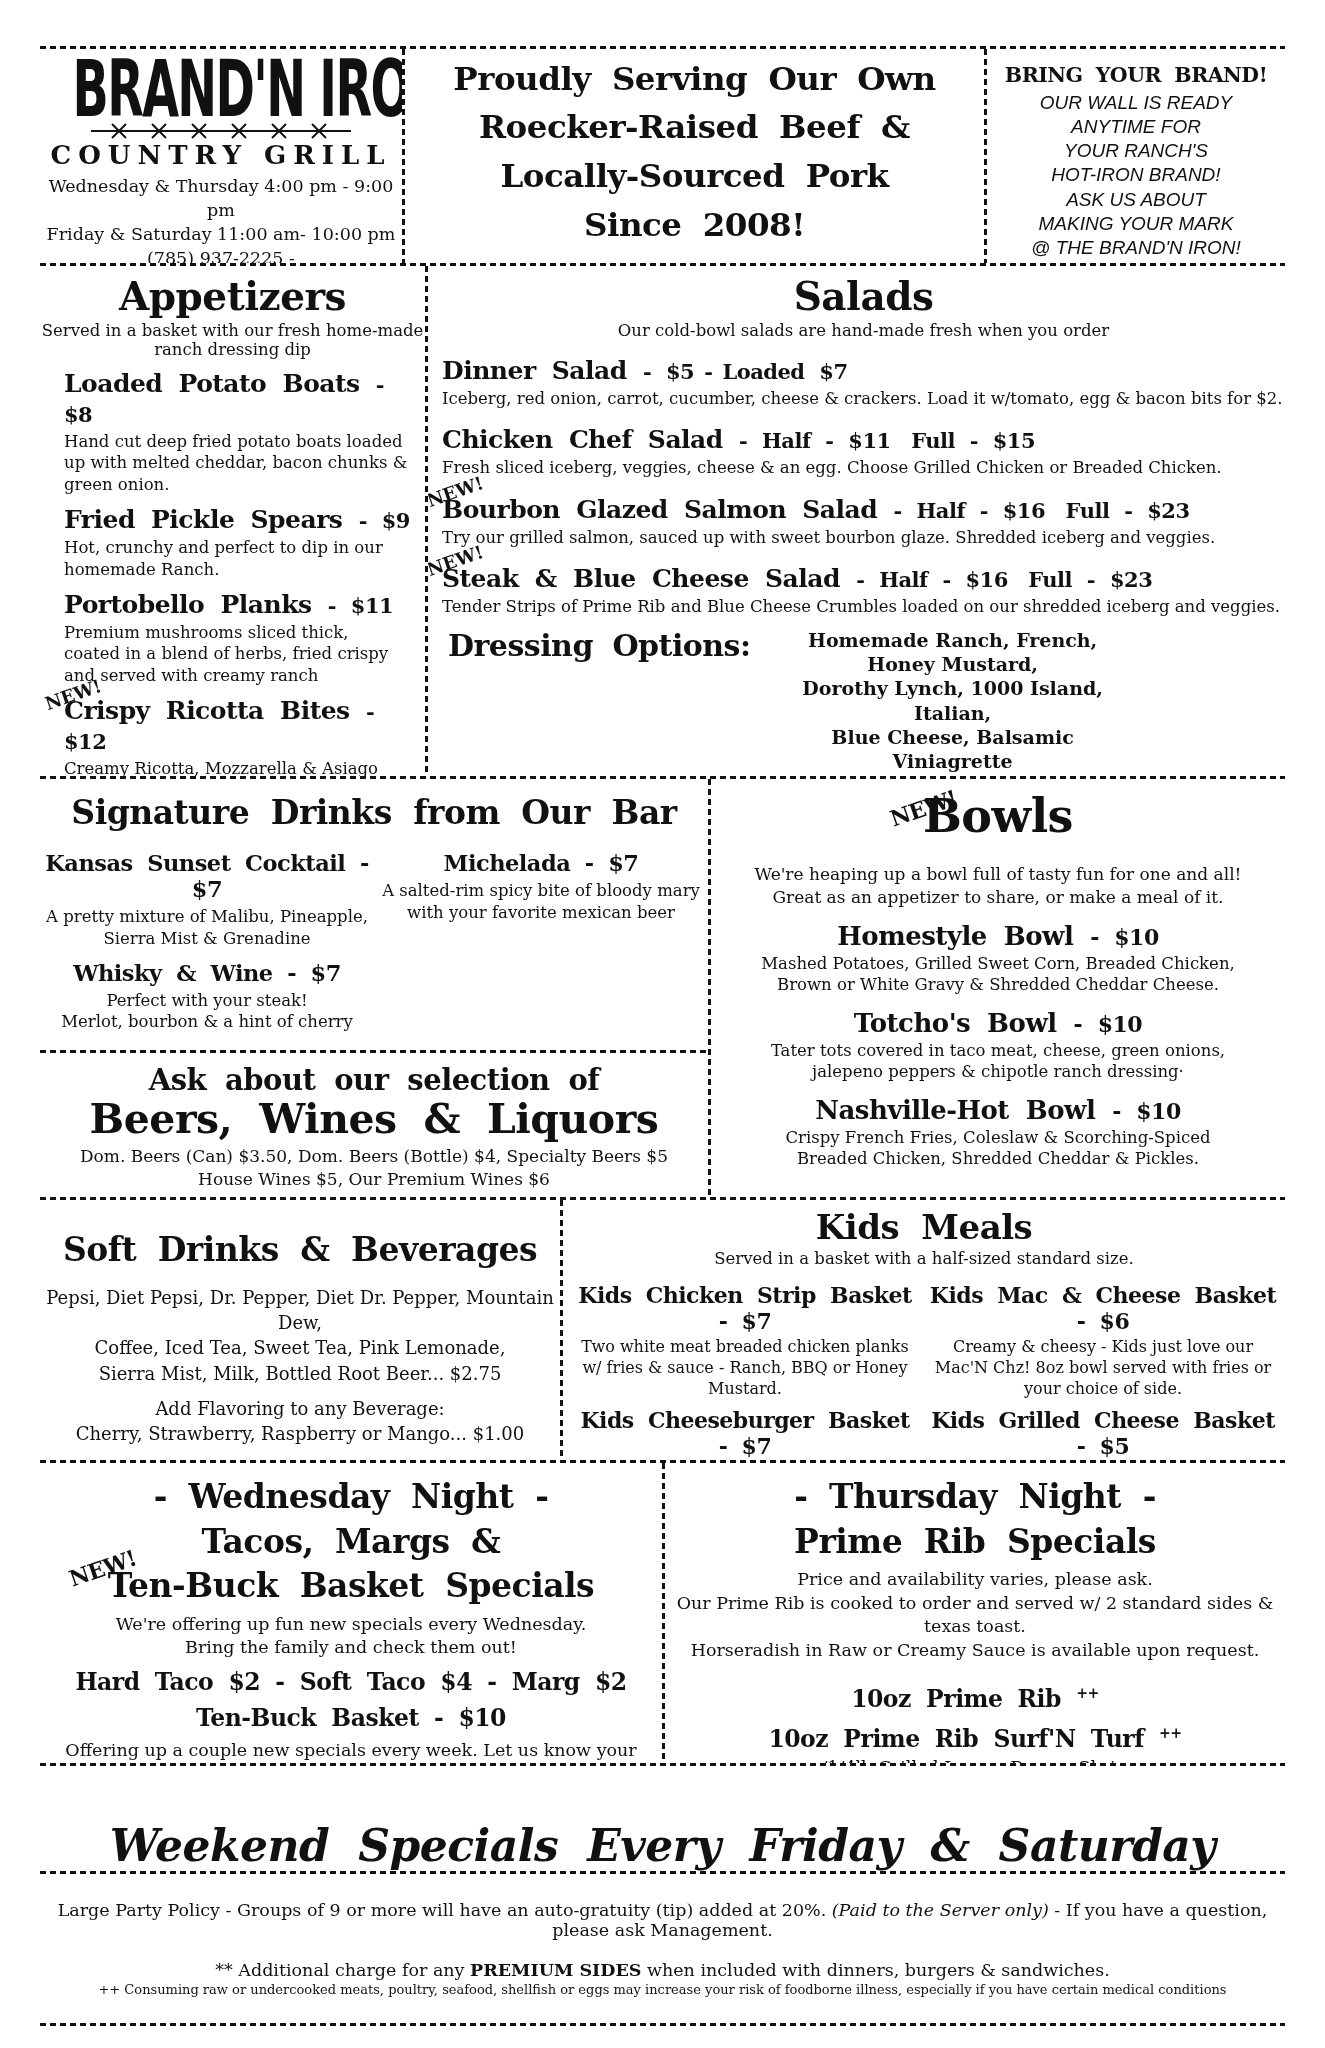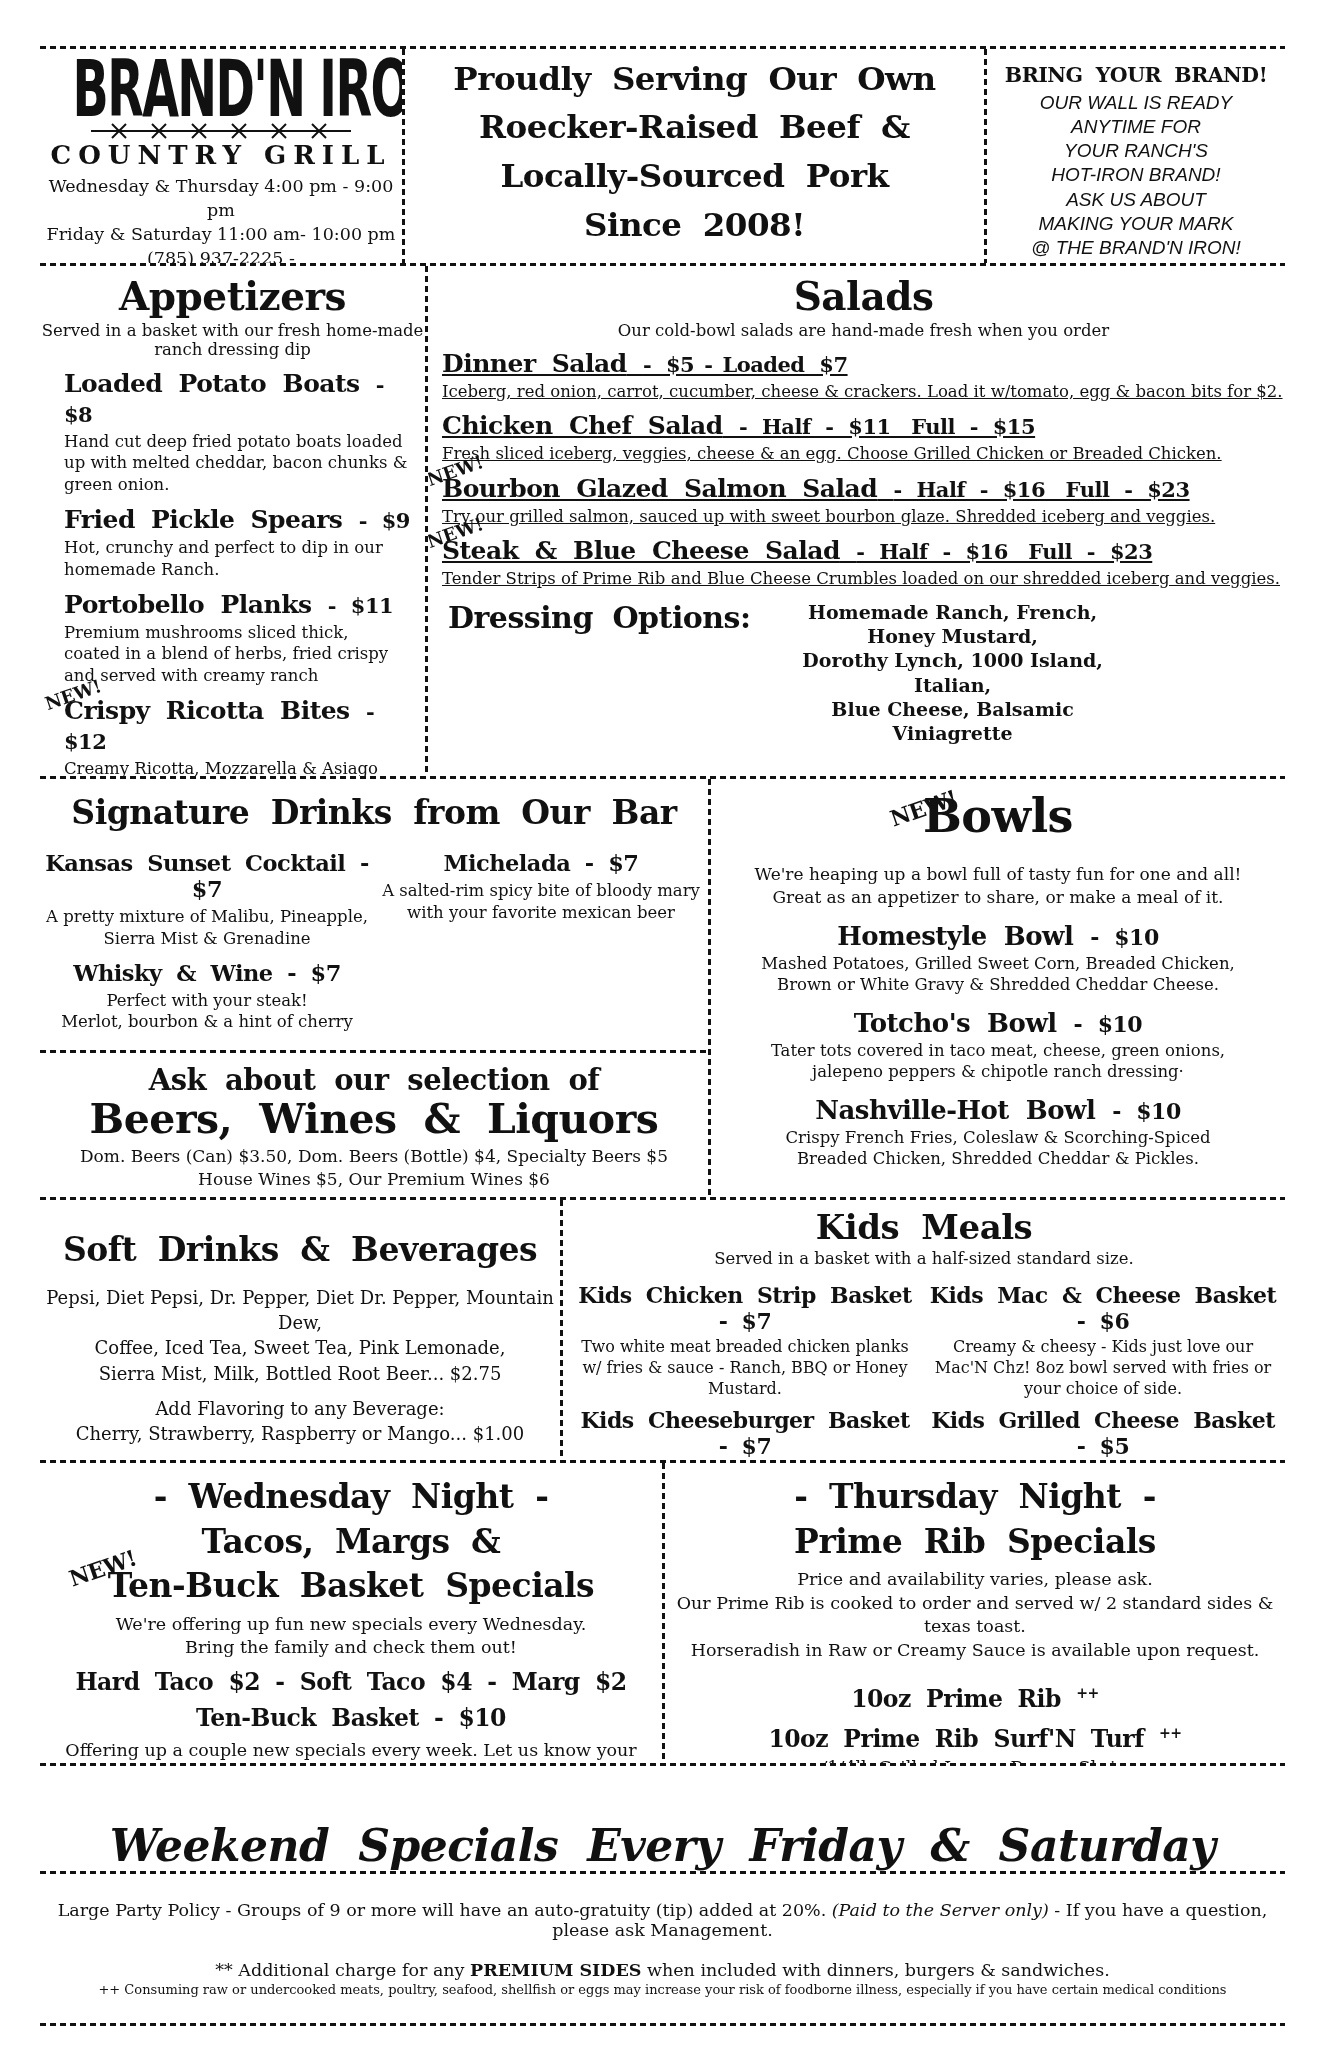--- a/index.html
+++ b/index.html
@@ -42,21 +42,21 @@
   .mi-desc { font-size:16.5px; line-height:1.3; margin-top:2px; }
   .tag-new { position:absolute; font-family:"DejaVu Serif",serif; font-weight:bold;
     font-size:18px; transform:rotate(-19deg); letter-spacing:0; }
 
   
   .band2 { height:510px; }
   .apps-col { width:385px; padding-top:8px; }
   .apps-col .mi { margin:10px 0 0 24px; }
   .apps-col .mi-desc { max-width:345px; }
   .salads-col { flex:1; padding:8px 0 0 14px; }
-  .salads-col .mi { margin-top:9px;text-decoration:underline; }
+  .salads-col .mi { margin-top:16px; }
   .dressing { display:flex; margin-top:10px; align-items:flex-start; }
   .dressing-label { font-size:30px; white-space:nowrap; margin-left:6px; }
   .dressing-lines { font-size:19px; font-weight:bold; line-height:1.28; text-align:center; margin-left:22px; width:360px; }
 
   
   .band3 { height:418px; }
   .left3 { width:668px; display:flex; flex-direction:column; }
   .sig { flex:1; padding-top:14px; }
   .sig-title { font-size:33px; }
   .sig-grid { display:grid; grid-template-columns:1fr 1fr; margin-top:8px; }

